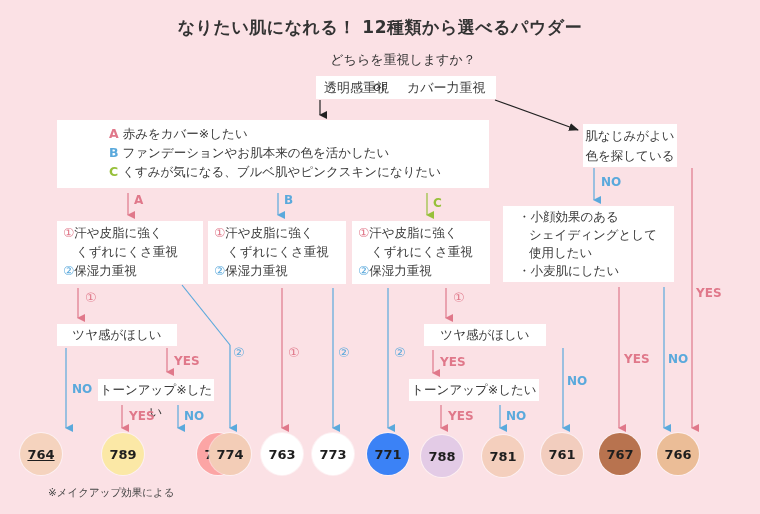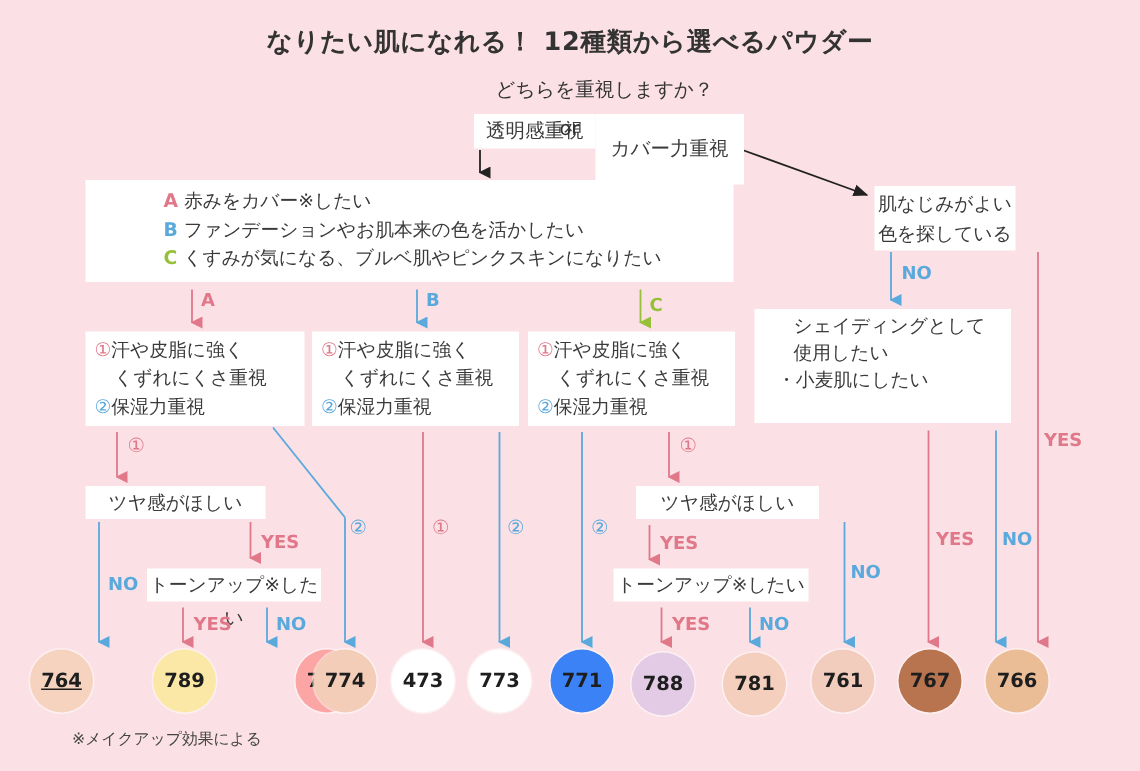--- a/index.html
+++ b/index.html
@@ -70,21 +70,21 @@
   <line x1="692" y1="168" x2="692" y2="428" stroke="#e0788a" stroke-width="1.2" marker-end="url(#ap)"></line>
   <line x1="619" y1="287" x2="619" y2="428" stroke="#e0788a" stroke-width="1.2" marker-end="url(#ap)"></line>
   <line x1="664" y1="287" x2="664" y2="428" stroke="#5aa9dc" stroke-width="1.2" marker-end="url(#ab)"></line>
 </svg>
 
 <div class="abs title">なりたい肌になれる！ 12種類から選べるパウダー</div>
 <div class="abs sub">どちらを重視しますか？</div>
 
 <div class="box" style="left:276px;top:76px;padding:2px 8px;font-size:13px;margin-left:40px;">透明感重視</div>
 <div class="abs or" style="left:373px;top:79px;">or</div>
-<div class="box" style="left:397px;top:76px;padding:14px 10px;font-size:13px;">カバー力重視</div>
+<div class="box" style="left:397px;top:76px;padding:2px 10px;font-size:13px;">カバー力重視</div>
 
 <div class="box" style="left:57px;top:120px;width:432px;height:68px;padding:4px 14px 0 52px;box-sizing:border-box;">
   <div><span class="pink" style="font-weight:bold">A</span> <span>赤みをカバー※したい</span></div>
   <div><span class="blue" style="font-weight:bold">B</span> <span>ファンデーションやお肌本来の色を活かしたい</span></div>
   <div><span class="green" style="font-weight:bold">C</span> <span>くすみが気になる、ブルベ肌やピンクスキンになりたい</span></div>
 </div>
 <span class="lbl pink" style="left:134px;top:193px;">A</span>
 <span class="lbl blue" style="left:284px;top:193px;">B</span>
 <span class="lbl green" style="left:433px;top:196px;">C</span>
 
@@ -124,20 +124,21 @@
 <div class="box" style="left:409px;top:379px;width:130px;height:22px;text-align:center;line-height:22px;">トーンアップ※したい</div>
 <span class="lbl pink" style="left:448px;top:409px;">YES</span>
 <span class="lbl blue" style="left:506px;top:409px;">NO</span>
 
 <div class="box" style="left:583px;top:124px;width:94px;height:43px;text-align:center;line-height:20px;padding-top:2px;box-sizing:border-box;">
   <div>肌なじみがよい</div>
   <div>色を探している</div>
 </div>
 <span class="lbl blue" style="left:601px;top:175px;">NO</span>
 <div class="box" style="left:503px;top:206px;width:171px;height:76px;padding:2px 0 0 15px;box-sizing:border-box;line-height:18px;">
+  <div>・小顔効果のある</div>
   <div style="padding-left:11px">シェイディングとして</div>
   <div style="padding-left:11px">使用したい</div>
   <div>・小麦肌にしたい</div>
 </div>
 <span class="lbl pink" style="left:696px;top:286px;">YES</span>
 <span class="lbl pink" style="left:624px;top:352px;">YES</span>
 <span class="lbl blue" style="left:668px;top:352px;">NO</span>
 
 <div class="circ" style="left: 20px; top: 433px; background: rgb(245, 211, 190); text-decoration: underline;">
     <span>764</span>
@@ -145,21 +146,21 @@
 <div class="circ" style="left: 102px; top: 433px; background: rgb(251, 232, 166);">
     <span>789</span>
   </div>
 <div class="circ" style="left: 157px; top: 433px; background: #fca5a5; margin-left: 40px;">
     <span>784</span>
   </div>
 <div class="circ" style="left: 209px; top: 433px; background: rgb(243, 205, 183);">
     <span>774</span>
   </div>
 <div class="circ" style="left: 261px; top: 433px; background: rgb(255, 255, 255);">
-    <span>473</span>
+    <span>763</span>
   </div>
 <div class="circ" style="left: 312px; top: 433px; background: rgb(255, 255, 255);">
     <span>773</span>
   </div>
 <div class="circ" style="left: 367px; top: 433px; background: #3b82f6;">
     <span>771</span>
   </div>
 <div class="circ" style="left: 421px; top: 435px; background: rgb(227, 203, 230); text-align: center;">
     <span>788</span>
   </div>

